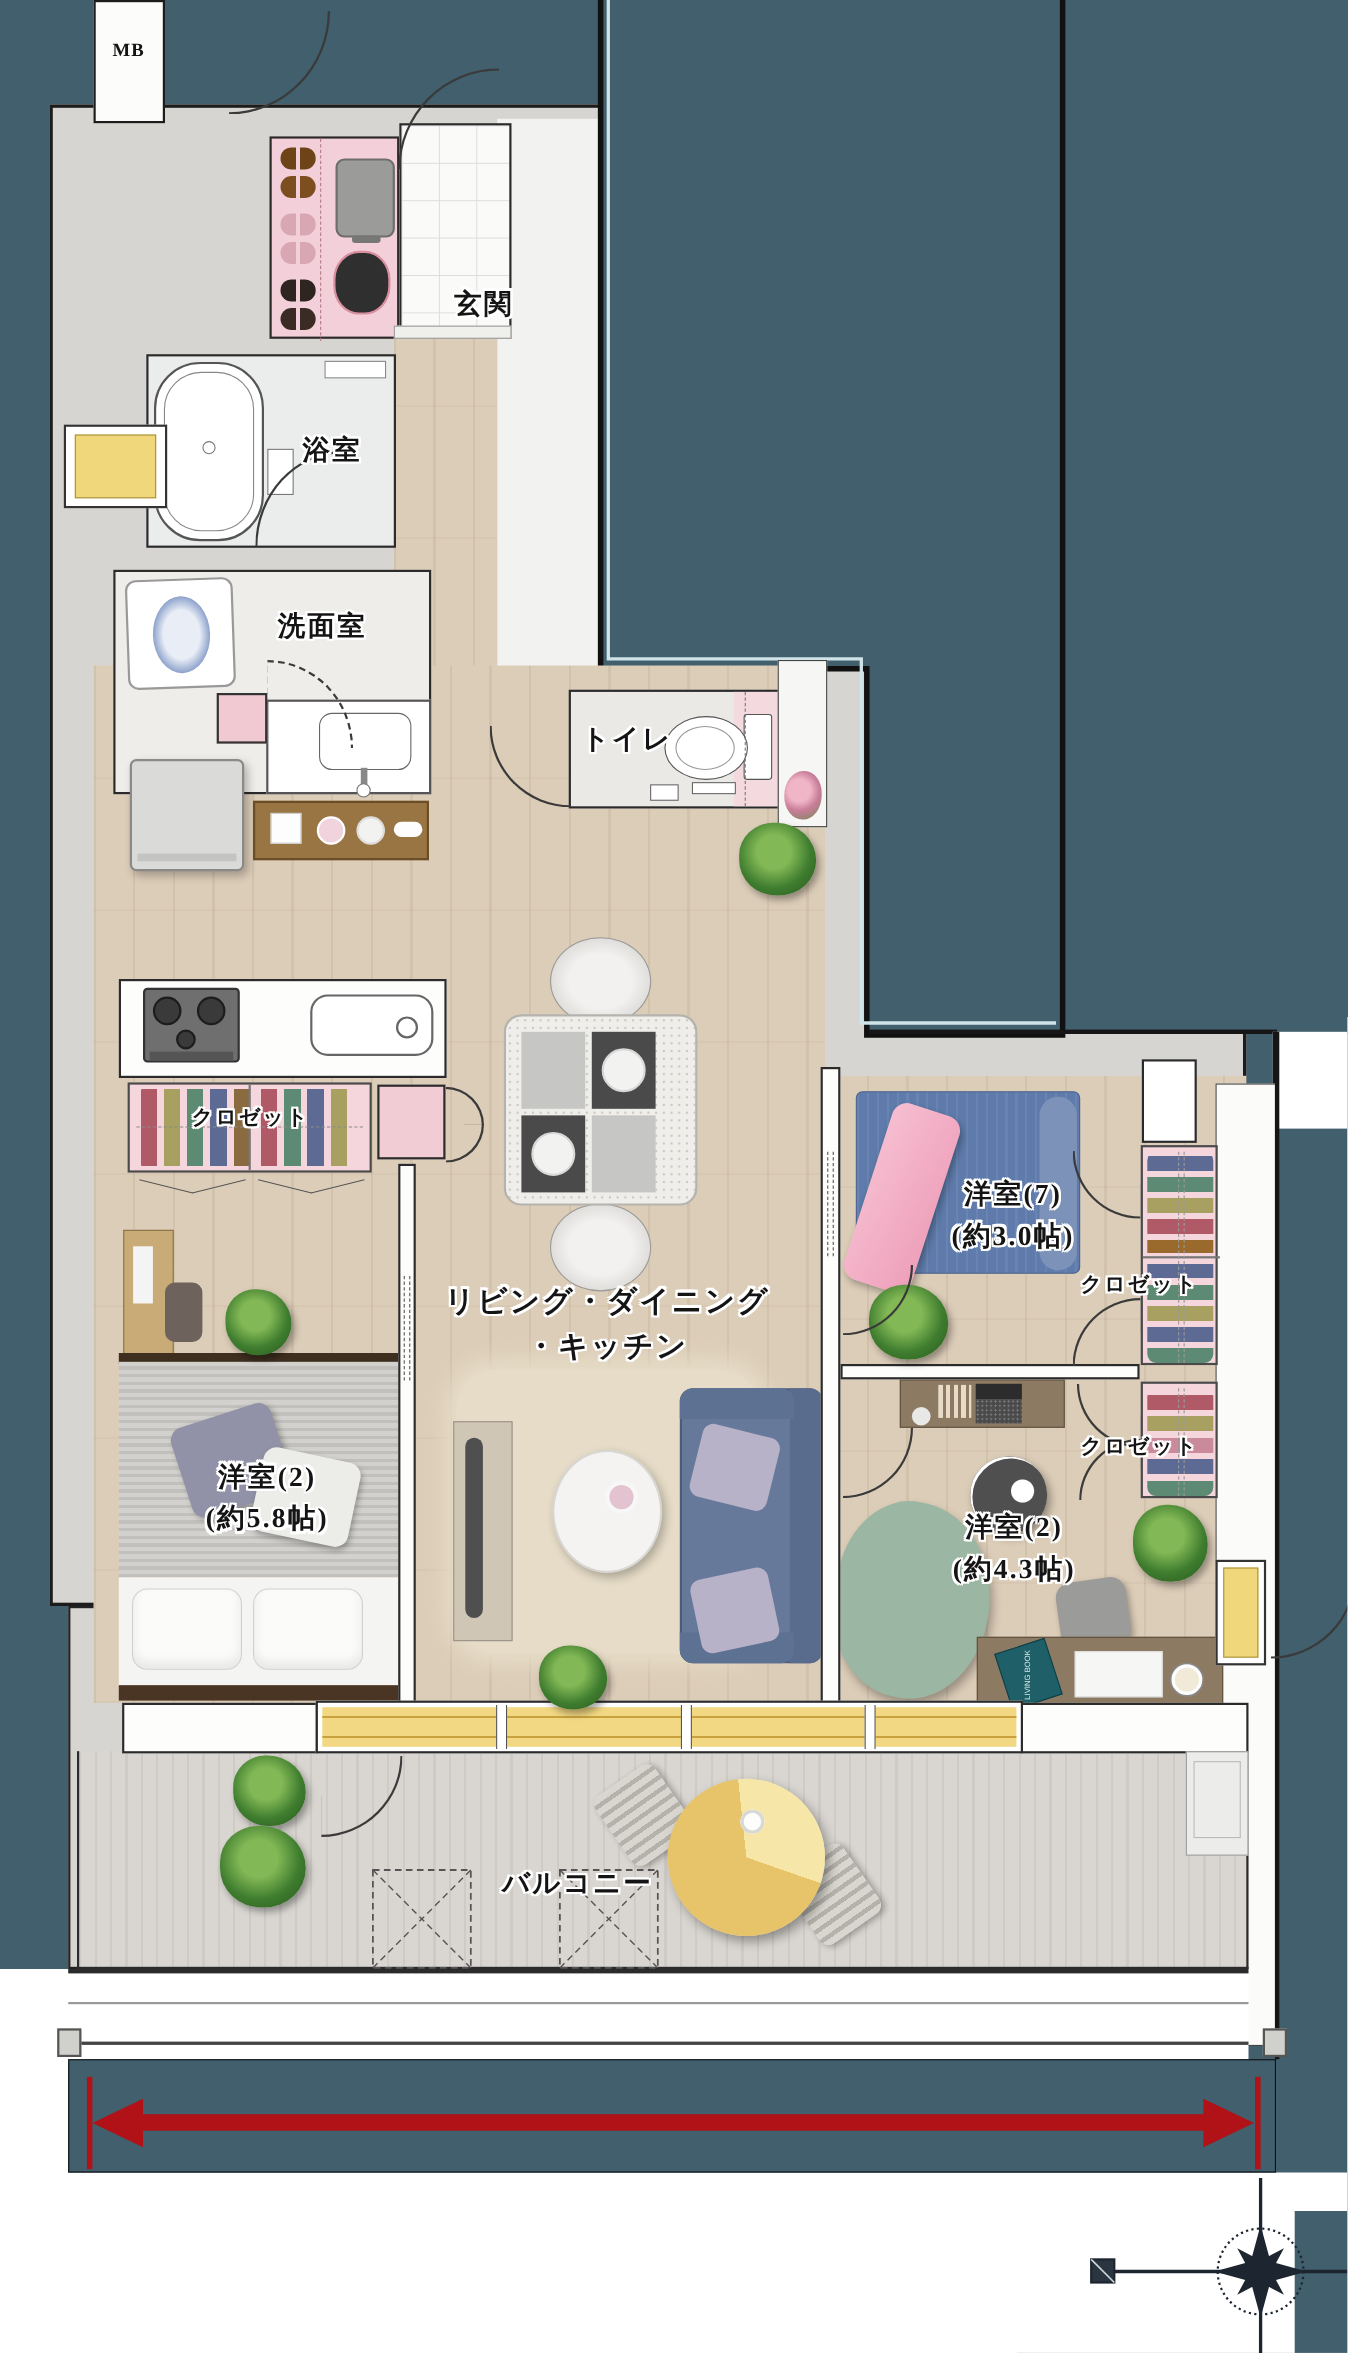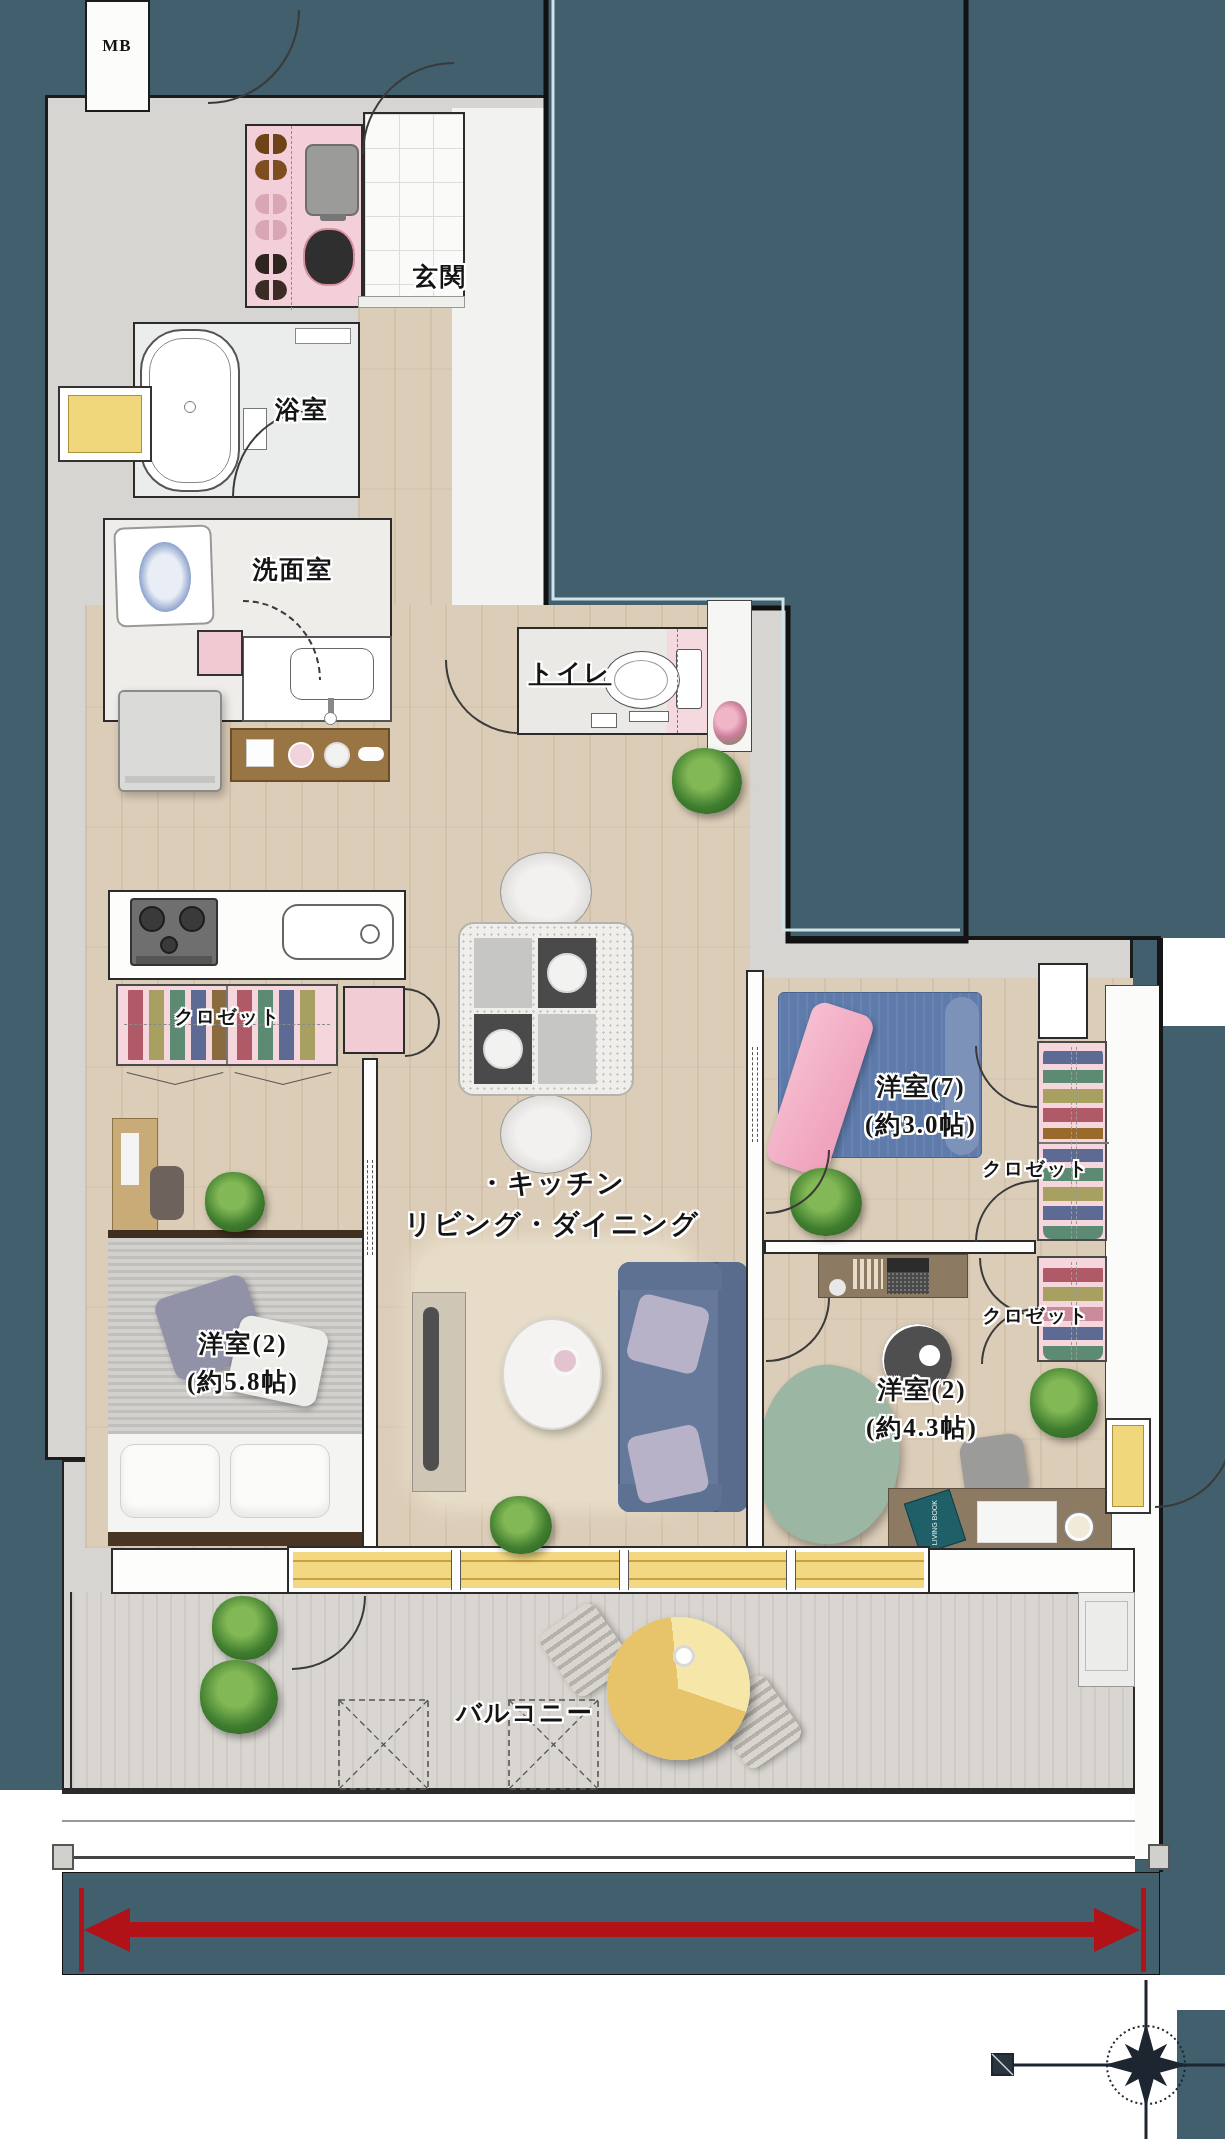--- a/index.html
+++ b/index.html
@@ -110,21 +110,21 @@
     <div class="a" style="left:148px;top:0;width:40px;height:104px;background:#f4d9de;"></div>
     <div class="a" style="left:157px;top:20px;width:26px;height:60px;background:#fff;border:1.5px solid #555;border-radius:3px;"></div>
     <div class="a" style="left:85px;top:22px;width:76px;height:58px;background:#fff;border:1.5px solid #555;border-radius:50%;">
       <div class="a" style="left:9px;top:8px;width:54px;height:40px;border:1px solid #999;border-radius:50%;"></div>
     </div>
     <div class="a" style="left:72px;top:84px;width:26px;height:15px;background:#fff;border:1.5px solid #666;"></div>
     <div class="a" style="left:110px;top:82px;width:40px;height:11px;background:#fff;border:1.5px solid #666;"></div>
     <div class="a" style="left:158px;top:0;width:0;height:104px;border-left:1.5px dashed #777;"></div>
   </div>
   <div class="arc arc-bl" style="left:445px;top:660px;width:72px;height:72px;"></div>
-  <div class="lb" style="left:570px;top:673px;font-size:25px;text-decoration:underline;">トイレ</div>
+  <div class="lb" style="left:570px;top:673px;font-size:25px;">トイレ</div>
 
   <div class="a" style="left:707px;top:600px;width:45px;height:152px;background:#f6f6f4;border:1.5px solid #444;z-index:10;">
     <div class="a" style="left:5px;top:100px;width:34px;height:44px;border-radius:50% 45% 50% 48%;
                 background:radial-gradient(circle at 40% 40%,#f0b6c8 0 30%,#c97d99 55%,#6d8a52 100%);"></div>
   </div>
 
   <div class="a" style="left:108px;top:890px;width:298px;height:90px;background:#fdfdfc;border:2.5px solid #2b2b2b;z-index:14;">
     <div class="a" style="left:20px;top:6px;width:88px;height:68px;background:#6f6f6f;border:2px solid #333;border-radius:4px;">
       <div class="a" style="left:7px;top:6px;width:26px;height:26px;background:#3a3a3a;border:2px solid #1d1d1d;border-radius:50%;"></div>
       <div class="a" style="left:47px;top:6px;width:26px;height:26px;background:#3a3a3a;border:2px solid #1d1d1d;border-radius:50%;"></div>
@@ -214,22 +214,22 @@
     <div class="a" style="left:0;top:0;width:130px;height:250px;background:#66799b;border:2px solid #4c5c77;border-radius:12px;"></div>
     <div class="a" style="left:100px;top:0;width:30px;height:250px;background:#596c8e;border-radius:0 12px 12px 0;"></div>
     <div class="a" style="left:0;top:0;width:104px;height:28px;background:#5d7192;border-radius:12px 12px 0 0;"></div>
     <div class="a" style="left:0;top:222px;width:104px;height:28px;background:#5d7192;border-radius:0 0 12px 12px;"></div>
     <div class="a" style="left:14px;top:38px;width:72px;height:68px;background:#b7b2c8;border-radius:10px;transform:rotate(14deg);"></div>
     <div class="a" style="left:14px;top:168px;width:72px;height:68px;background:#b7b2c8;border-radius:10px;transform:rotate(-12deg);"></div>
   </div>
   <div class="plant" style="left:672px;top:748px;width:70px;height:66px;"></div>
   <div class="plant" style="left:490px;top:1496px;width:62px;height:58px;"></div>
   <div class="lb" style="left:552px;top:1203px;font-size:27px;">
+    <div>リビング・ダイニング</div>
     <div>・キッチン</div>
-    <div>リビング・ダイニング</div>
   </div>
 
   <div class="a" style="left:778px;top:992px;width:204px;height:166px;background:#5e7bab;border:1.5px solid #4a628c;border-radius:6px;z-index:14;
               background-image:repeating-linear-gradient(90deg,rgba(255,255,255,.07) 0 2px,transparent 2px 9px);">
     <div class="a" style="left:166px;top:4px;width:34px;height:158px;background:#7d92b8;border-radius:17px;"></div>
   </div>
   <div class="a" style="left:788px;top:1005px;width:64px;height:168px;background:linear-gradient(100deg,#f6bed0,#ee9fba);border-radius:14px;transform:rotate(18deg);z-index:15;box-shadow:3px 3px 7px rgba(0,0,0,.3);"></div>
   <div class="plant" style="left:790px;top:1168px;width:72px;height:68px;"></div>
   <div class="lb" style="left:921px;top:1105px;font-size:25px;">
     <div>洋室(7)</div>

